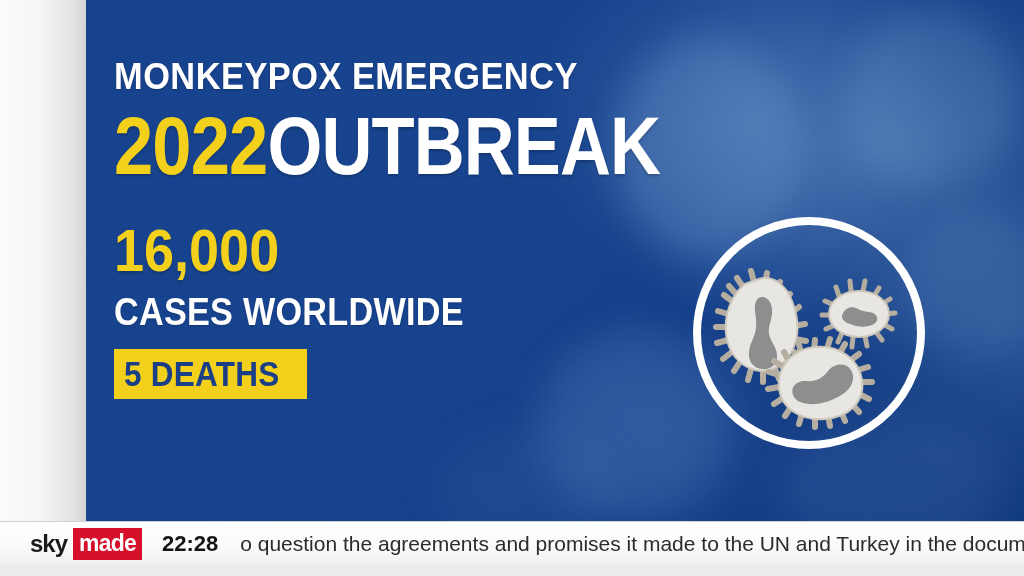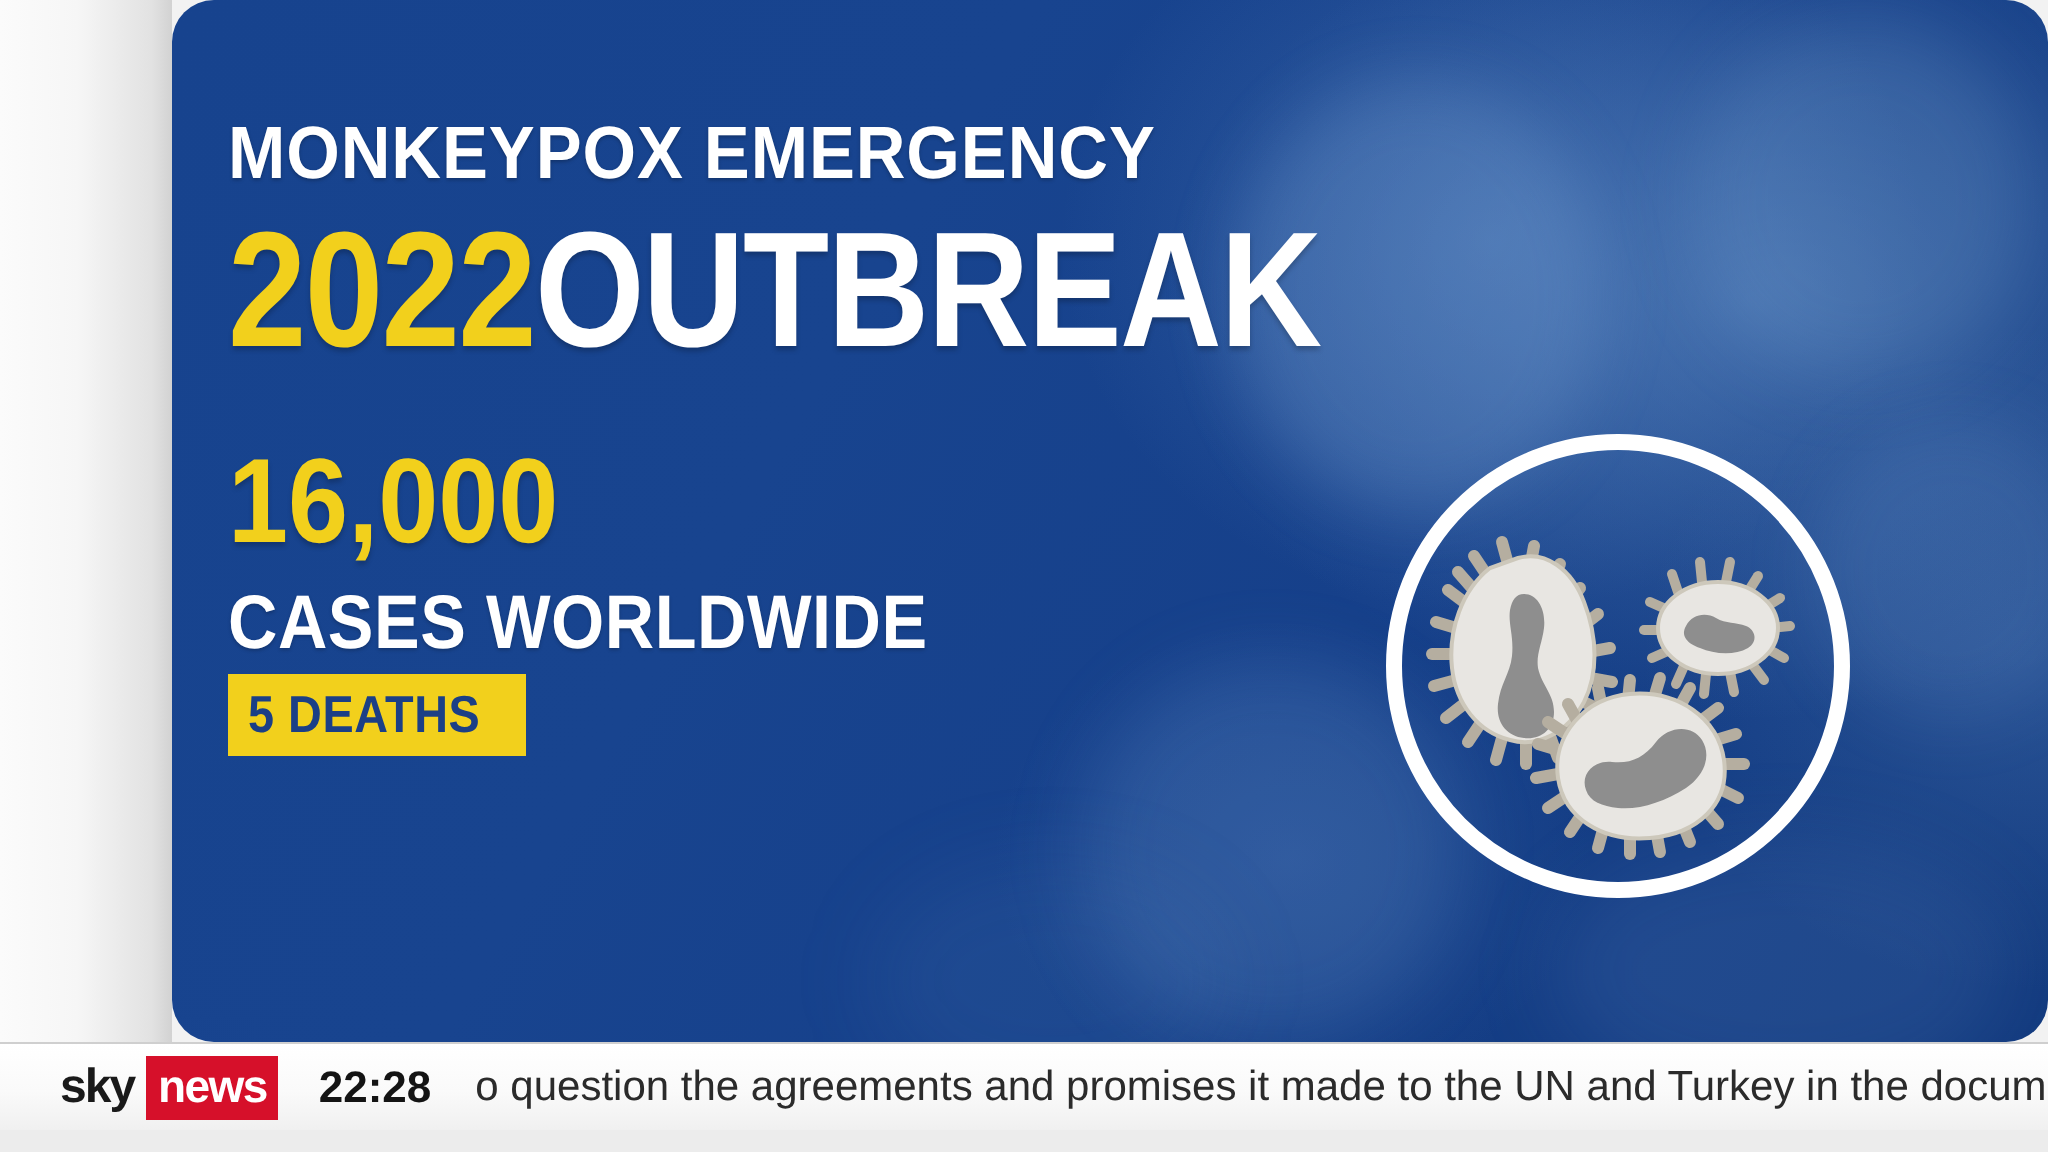--- a/index.html
+++ b/index.html
@@ -35,21 +35,20 @@
     position: absolute;
     left: 86px; top: 0;
     width: 938px; height: 521px;
     background:
       radial-gradient(ellipse 420px 300px at 790px 150px, rgba(120,165,215,0.40) 0%, rgba(120,165,215,0.0) 70%),
       radial-gradient(ellipse 300px 260px at 660px 120px, rgba(105,150,205,0.35) 0%, rgba(105,150,205,0.0) 72%),
       radial-gradient(ellipse 260px 220px at 930px 330px, rgba(110,155,210,0.25) 0%, rgba(110,155,210,0.0) 75%),
       radial-gradient(ellipse 200px 160px at 560px 430px, rgba(90,135,195,0.20) 0%, rgba(90,135,195,0.0) 75%),
       linear-gradient(120deg, #17438e 0%, #18448f 35%, #16408a 62%, #123a7e 100%);
     overflow: hidden;
-    border-radius: 21px;
   }
 
   
   .tex {
     position: absolute;
     border-radius: 50%;
     pointer-events: none;
   }
   .tex.b1 { left: 530px; top: 40px;  width: 185px; height: 215px; background: rgba(140,180,225,0.20); filter: blur(16px); }
   .tex.b2 { left: 455px; top: 330px; width: 190px; height: 190px; background: rgba(125,170,220,0.16); filter: blur(18px); }
@@ -117,26 +116,26 @@
     color: #ffffff;
     letter-spacing: 0.3px;
     transform: scaleX(0.90);
     transform-origin: left center;
     white-space: nowrap;
     text-shadow: 0 1px 2px rgba(0,0,0,0.22);
   }
 
   .deaths-badge {
     display: inline-block;
-    margin-top: 6px;
+    margin-top: 18px;
     background: #f2d01c;
     color: #1b3f86;
     font-family: "Liberation Sans Narrow", "Liberation Sans", sans-serif;
     font-weight: 700;
-    font-size: 26px;
+    font-size: 35px;
     line-height: 1;
     padding: 7px 10px 8px 10px;
     letter-spacing: 0.3px;
     white-space: nowrap;
   }
   .deaths-badge span { display: inline-block; transform: scaleX(0.90); transform-origin: left center; }
 
   
   .virus-circle {
     position: absolute;
@@ -332,21 +331,21 @@
         <span>5 DEATHS</span>
       </div>
 
     </div>
   </div>
 
   <div class="ticker">
 
     <div class="sky-logo">
       <span class="sky-word">sky</span>
-      <span class="news-box">news</span>
+      <span class="news-box">made</span>
     </div>
 
     <div class="ticker-time">22:28</div>
 
     <div class="ticker-text">o question the agreements and promises it made to the UN and Turkey in the document s</div>
   </div>
 
   <div class="ticker-bottom-band"></div>
 
 </div>

